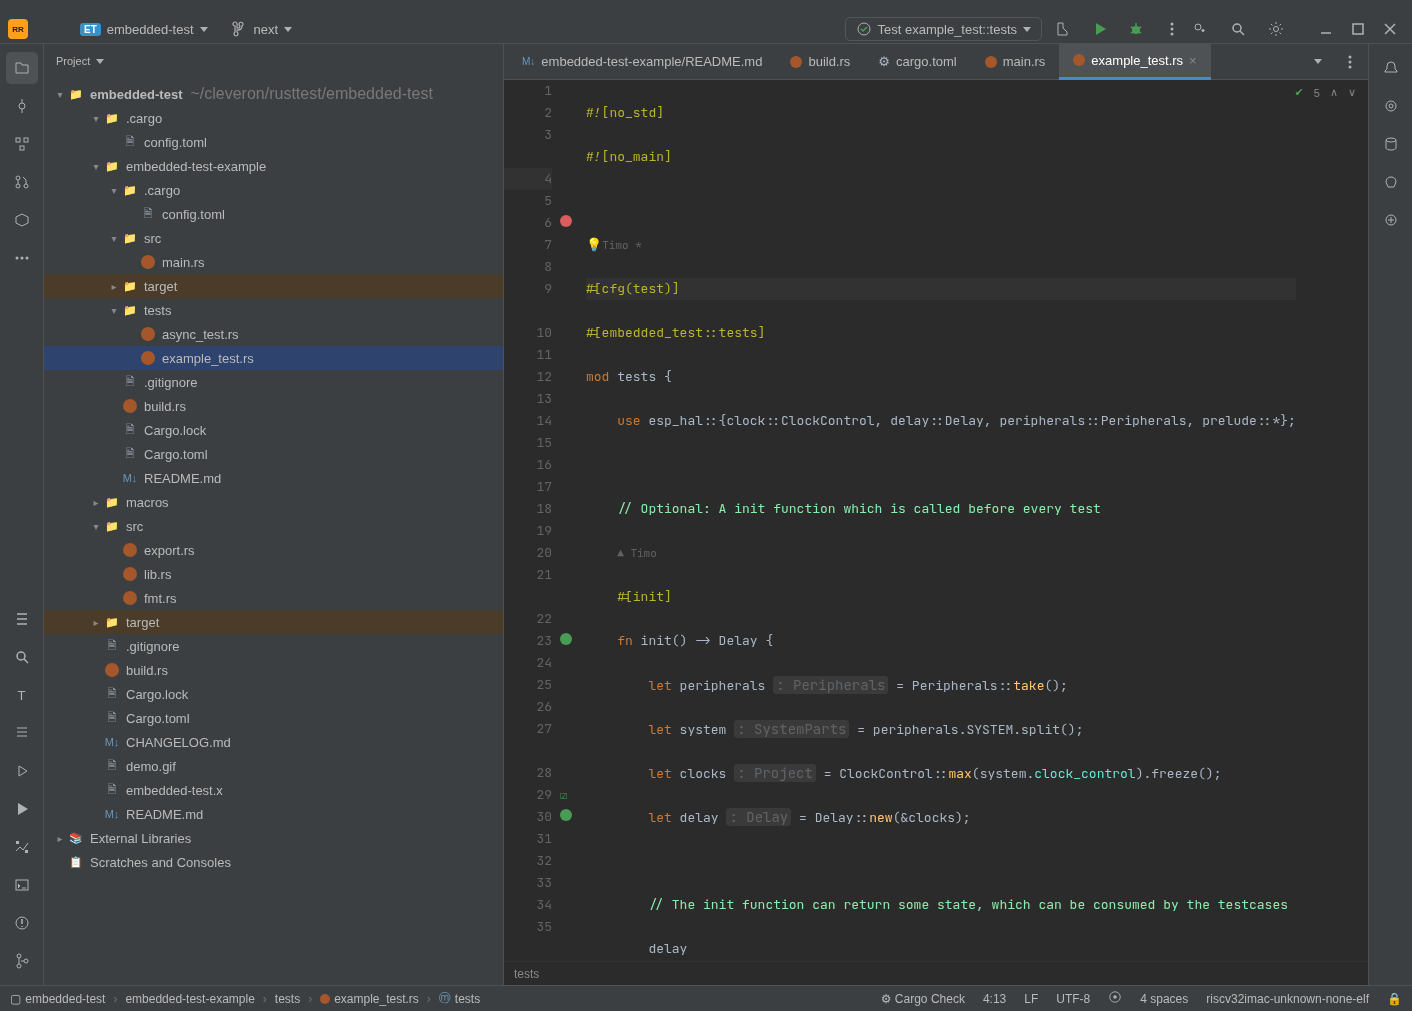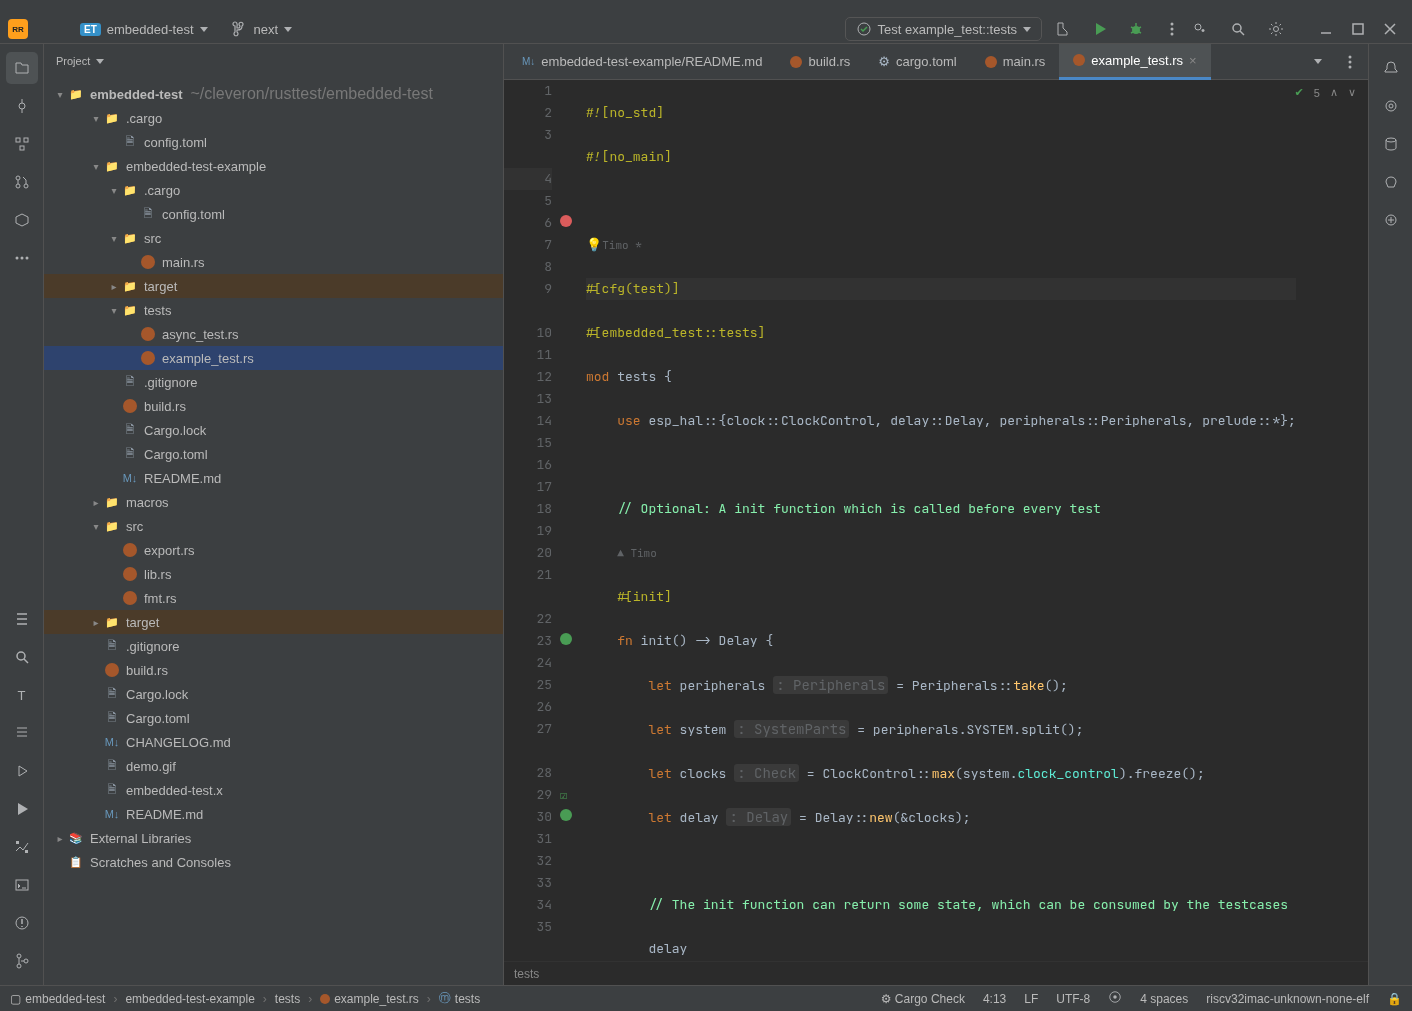--- a/index.html
+++ b/index.html
@@ -629,21 +629,21 @@
 <div class="cl"><span class="attr">#[embedded_test::tests]</span></div>
 <div class="cl"><span class="kw">mod</span><span> tests {</span></div>
 <div class="cl">    <span class="kw">use</span><span> esp_hal::{clock::ClockControl, delay::Delay, peripherals::Peripherals, prelude::*};</span></div>
 <div class="cl"></div>
 <div class="cl">    <span class="com">// Optional: A init function which is called before every test</span></div>
 <div class="cl">    <span class="author">▲ </span><span class="author">Timo</span></div>
 <div class="cl">    <span class="attr">#[init]</span></div>
 <div class="cl">    <span class="kw">fn</span><span> init() -&gt; Delay {</span></div>
 <div class="cl">        <span class="kw">let</span><span> peripherals</span> <span class="hint">: Peripherals</span><span> = Peripherals::</span><span class="fn">take</span><span>();</span></div>
 <div class="cl">        <span class="kw">let</span><span> system</span> <span class="hint">: SystemParts</span><span> = peripherals.SYSTEM.split();</span></div>
-<div class="cl">        <span class="kw">let</span><span> clocks</span> <span class="hint">: Check</span><span> = ClockControl::</span><span class="fn">max</span><span>(system.</span><span style="color:#5eead4">clock_control</span><span>).freeze();</span></div>
+<div class="cl">        <span class="kw">let</span><span> clocks</span> <span class="hint">: Project</span><span> = ClockControl::</span><span class="fn">max</span><span>(system.</span><span style="color:#5eead4">clock_control</span><span>).freeze();</span></div>
 <div class="cl">        <span class="kw">let</span><span> delay</span> <span class="hint">: Delay</span><span> = Delay::</span><span class="fn">new</span><span>(&amp;clocks);</span></div>
 <div class="cl"></div>
 <div class="cl">        <span class="com">// The init function can return some state, which can be consumed by the testcases</span></div>
 <div class="cl">        <span>delay</span></div>
 
 
 
 
 
 

